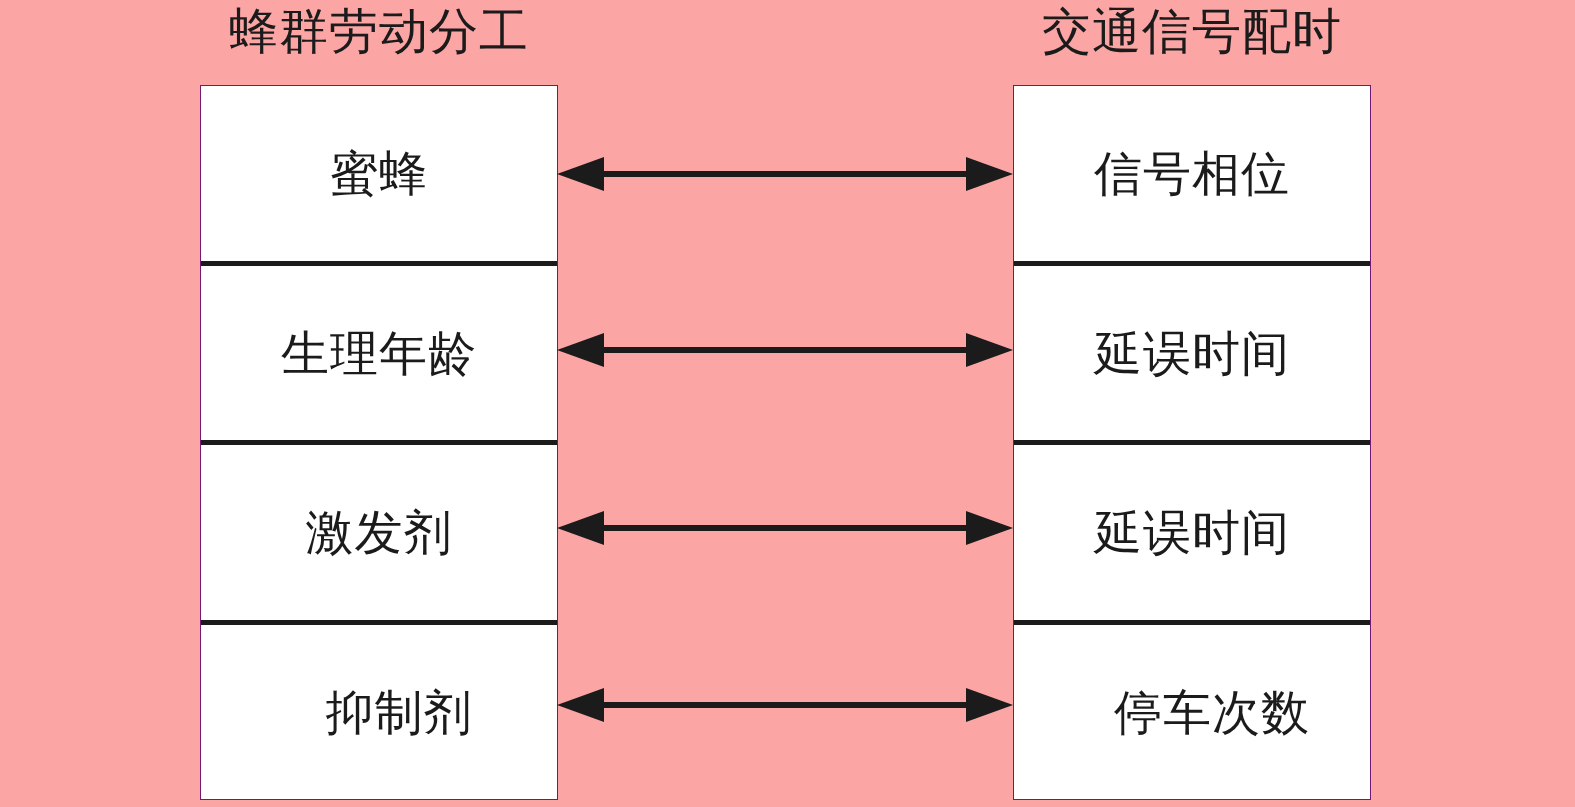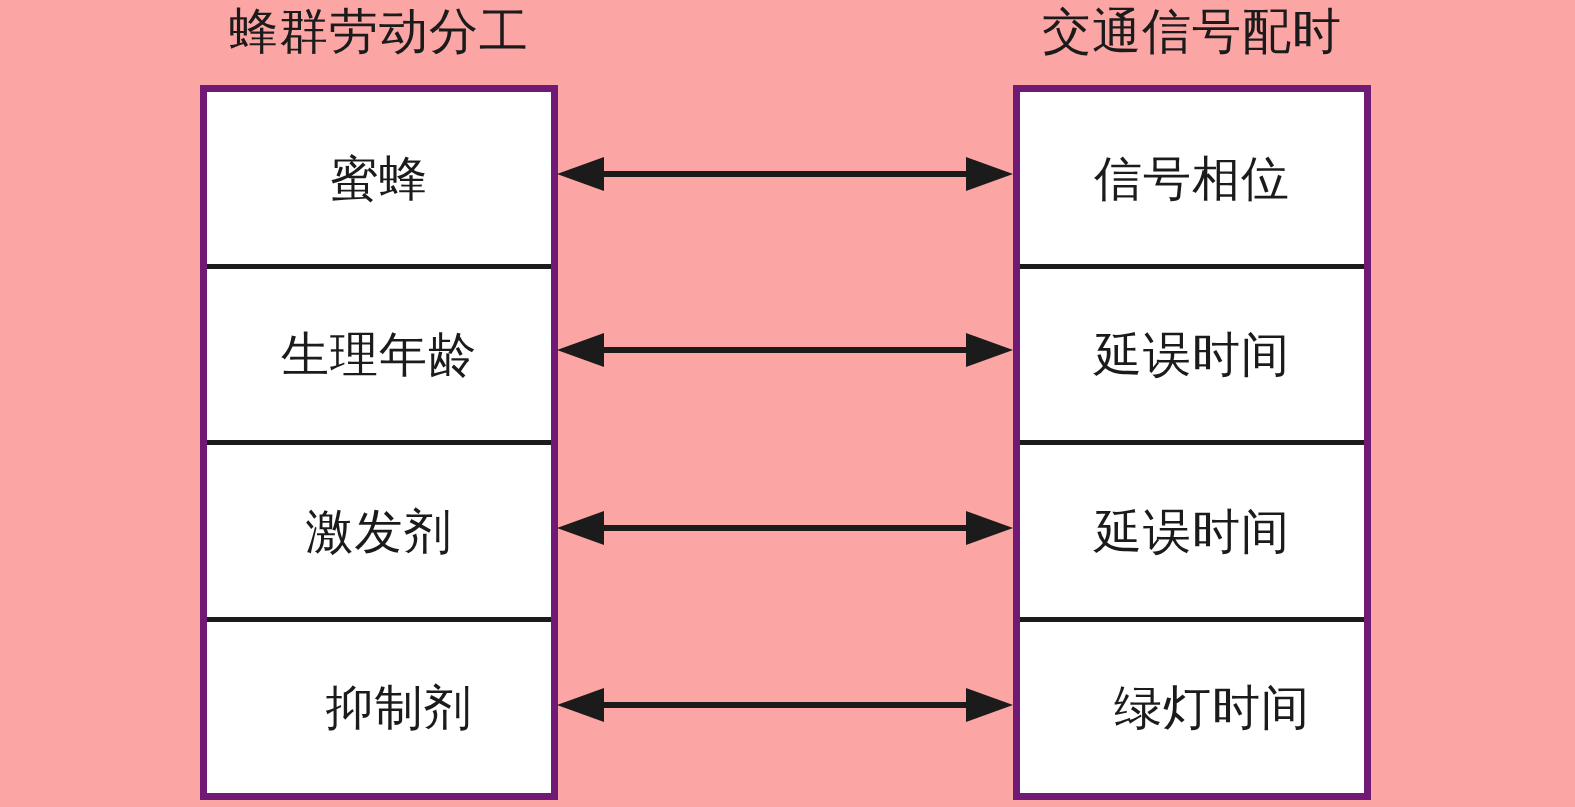--- a/index.html
+++ b/index.html
@@ -39,21 +39,21 @@
   #title-left  { left: 200px;  width: 358px; }
   #title-right { left: 1013px; width: 358px; }
 
   
   .stack {
     position: absolute;
     top: 85px;
     width: 358px;
     height: 715px;
     box-sizing: border-box;
-    border: 7px solid #701a75;
+    border: 1px solid #701a75;
     background: #ffffff;
     display: flex;
     flex-direction: column;
   }
   #stack-left  { left: 200px; }
   #stack-right { left: 1013px; justify-content: space-between; }
 
   .cell {
     flex: 1 1 0;
     position: relative;
@@ -118,21 +118,21 @@
     <div class="cell">
       <div class="cell-label">信号相位</div>
     </div>
     <div class="cell">
       <div class="cell-label">延误时间</div>
     </div>
     <div class="cell">
       <div class="cell-label">延误时间</div>
     </div>
     <div class="cell">
-      <div class="cell-label">绿灯时间</div>
+      <div class="cell-label">停车次数</div>
     </div>
   </div>
 
   <svg id="connectors" viewBox="0 0 1575 807">
 
     <g>
       <line class="arrow-line" x1="602" y1="174" x2="968" y2="174"></line>
       <polygon class="arrow-head" points="557,174 604,157 604,191"></polygon>
       <polygon class="arrow-head" points="1013,174 966,157 966,191"></polygon>
     </g>

